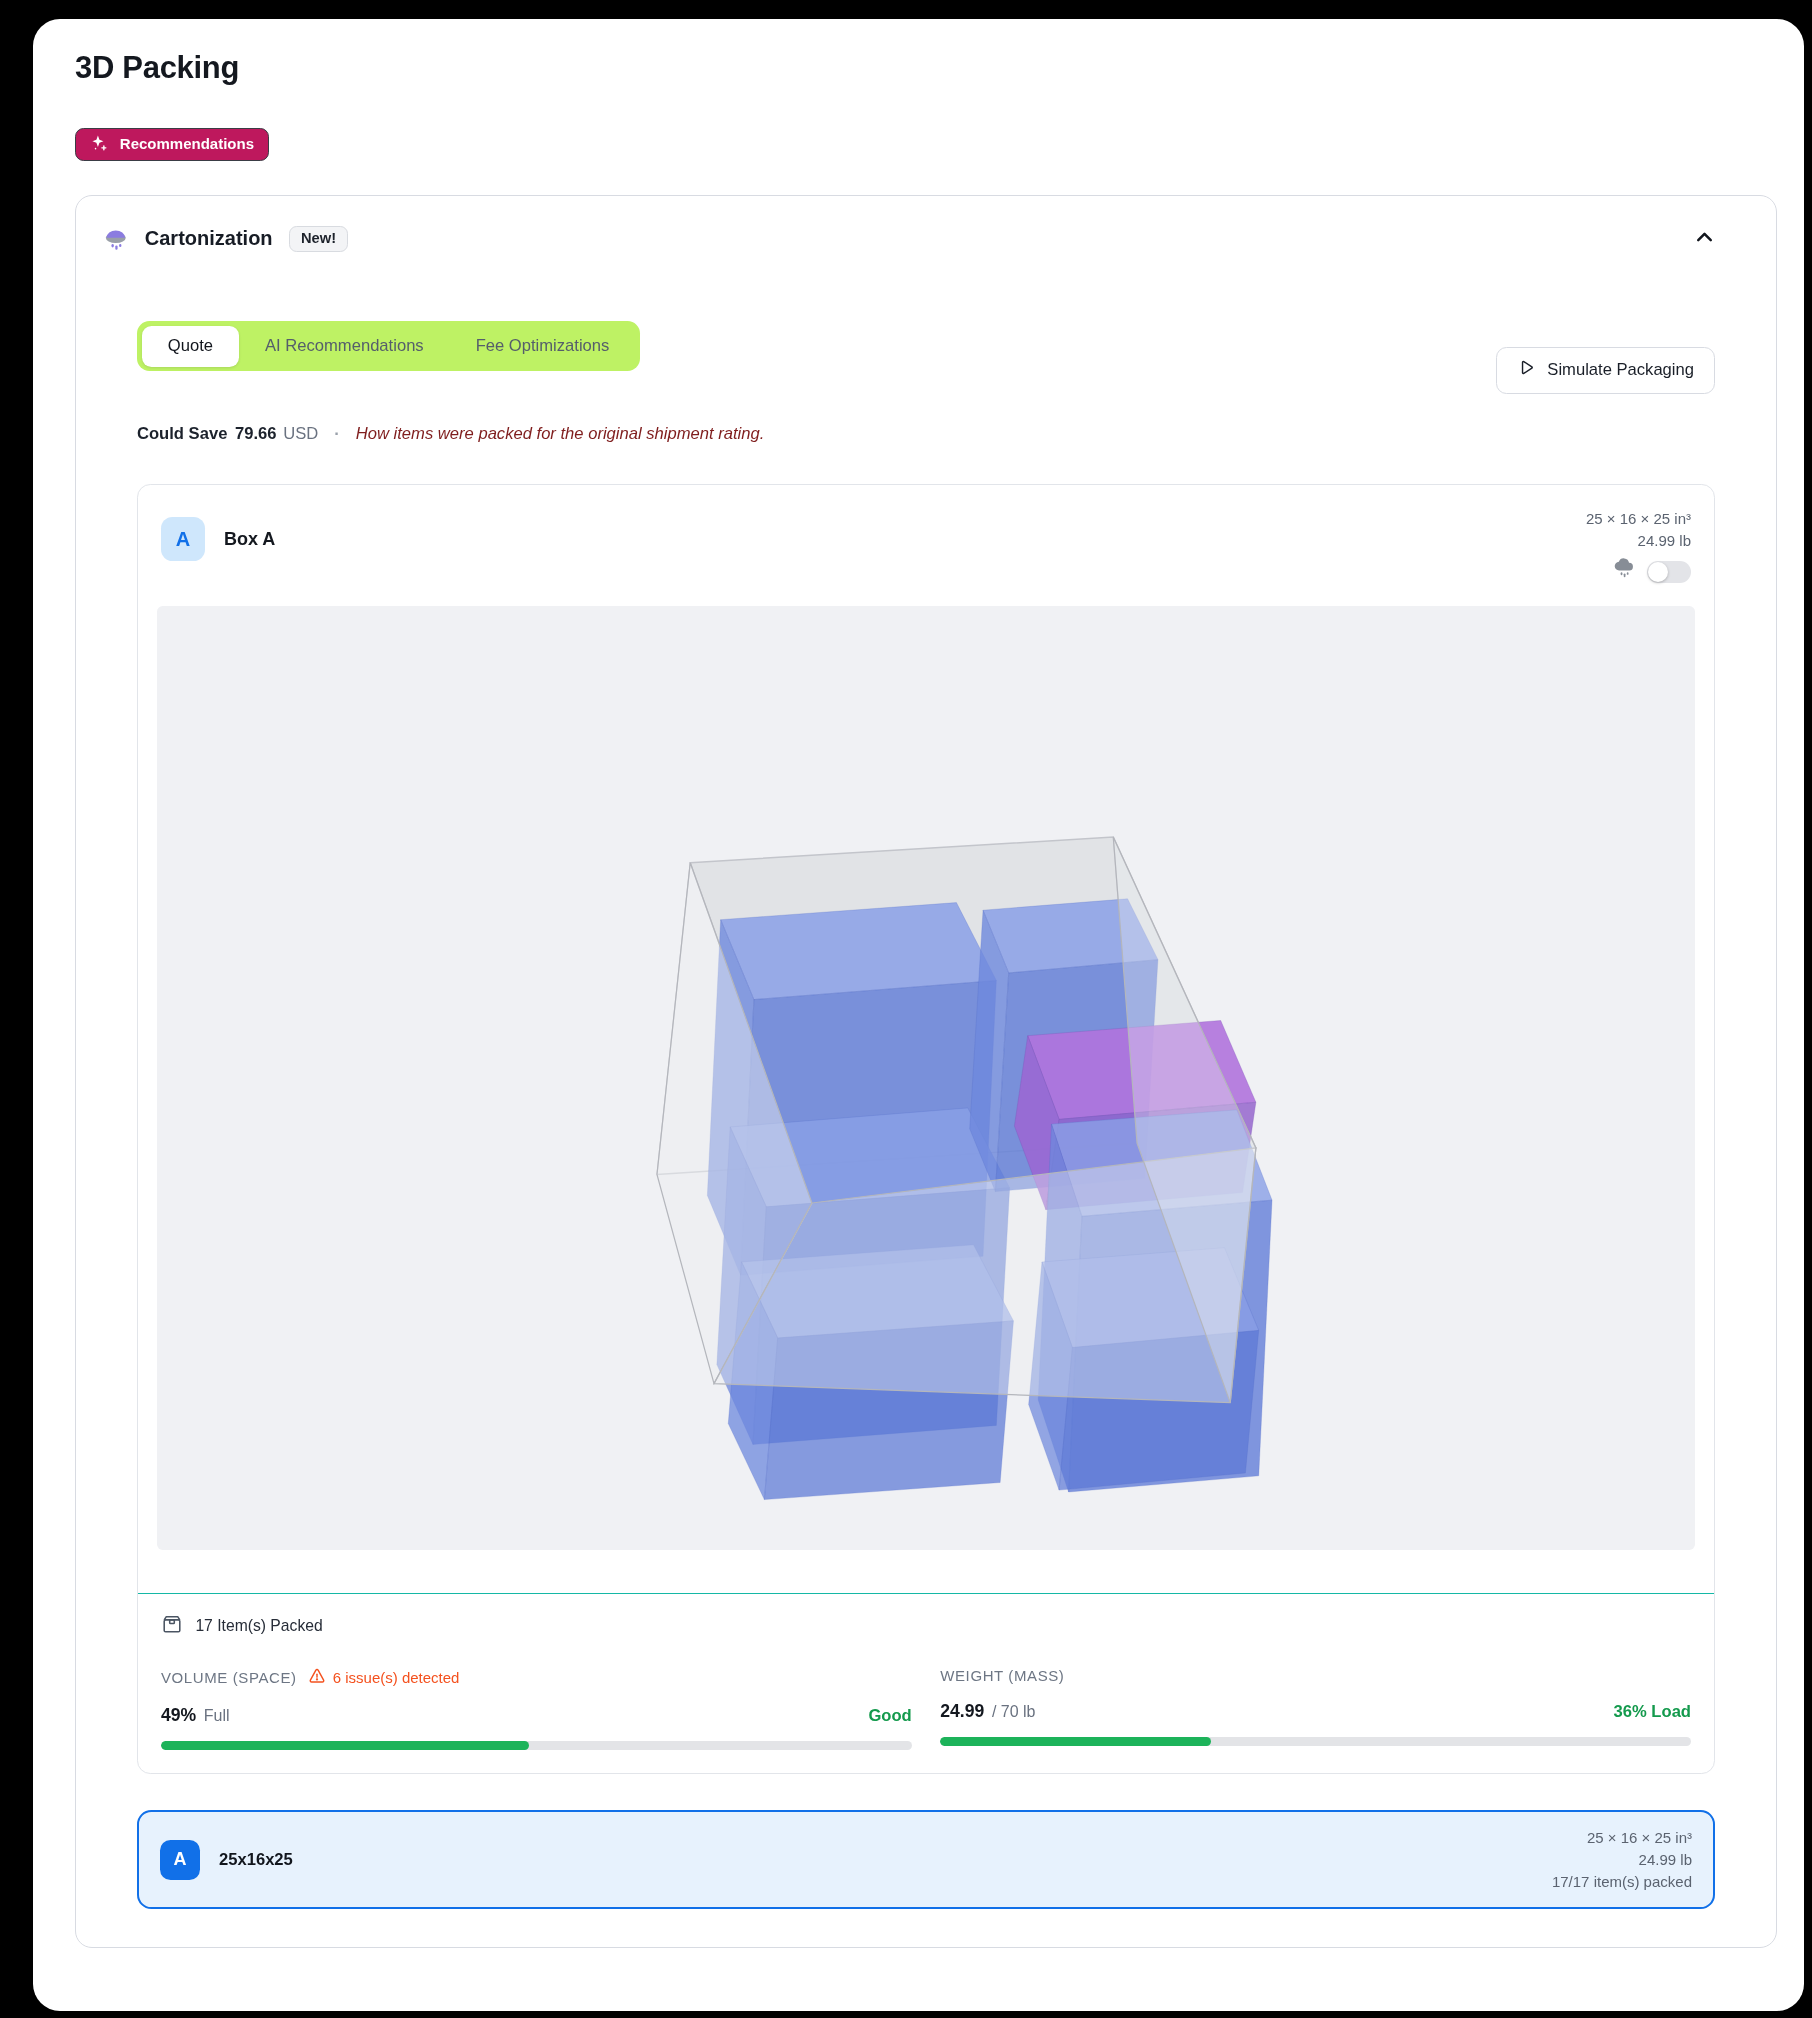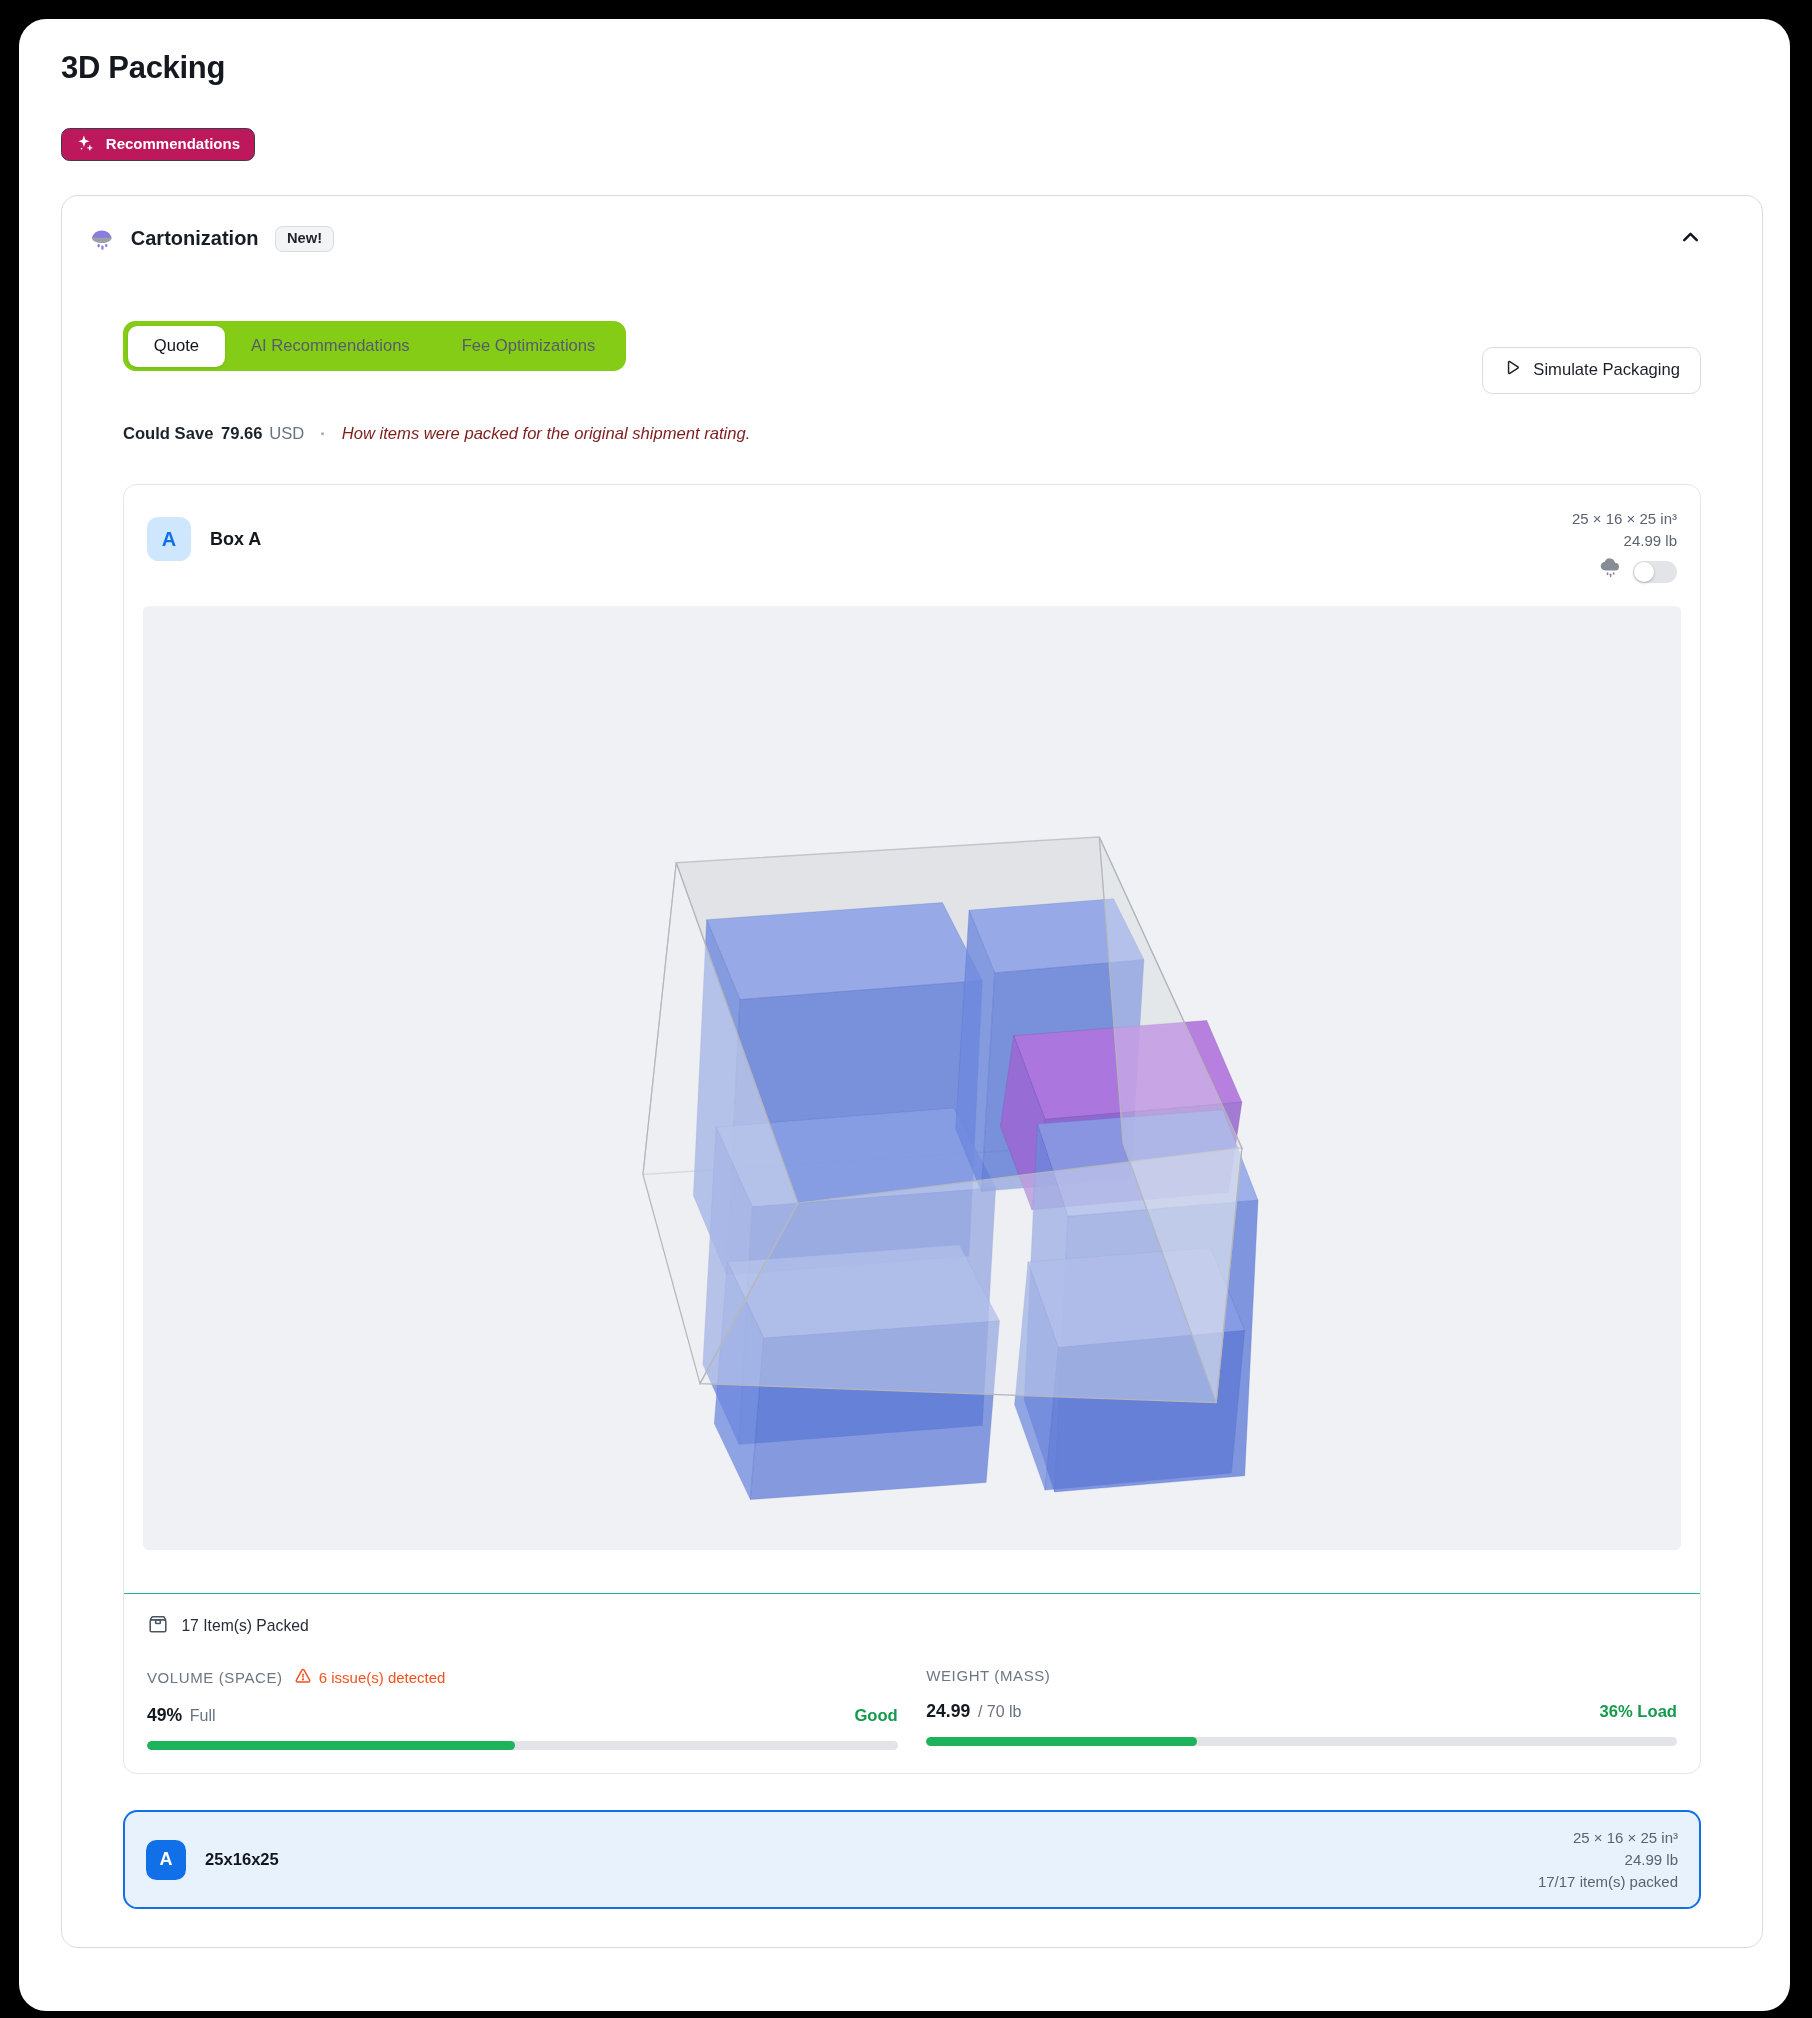--- a/index.html
+++ b/index.html
@@ -1,33 +1,33 @@
 <!DOCTYPE html>
 <html style="font-size:15px"><head>
 <meta charset="utf-8">
 <style>
   * { margin:0; padding:0; box-sizing:border-box; }
   html,body { width:1813px; height:2018px; background:#000; font-family:"Liberation Sans","DejaVu Sans",sans-serif; }
-  .page { position:absolute; left:19px; top:19px; width:1771px; height:1992px; background:#fff; border-radius:27px; padding:25px 0 0 42px; overflow:hidden; }
+  .page { position:absolute; left:33px; top:19px; width:1771px; height:1992px; background:#fff; border-radius:27px; padding:25px 0 0 42px; overflow:hidden; }
 
   h1.title { font-size:31px; font-weight:700; color:#14181f; letter-spacing:-0.3px; margin:5.7px 0 42px; }
 
   .rec-btn { display:inline-flex; align-items:center; gap:10.5px; background:#be185d; color:#fff; border:1px solid #3a3d45; border-radius:8.6px; padding:5.7px 14.3px 6.7px; font-size:15px; font-weight:600; cursor:pointer; margin-bottom:34px; }
   .rec-btn svg { display:block; }
 
   .card { width:1702px; border:1px solid #d8dbe2; border-radius:17px; padding:25px 0 38px; background:#fff; }
 
   .card-header { display:flex; align-items:center; padding:0 55px 0 26px; }
   .carton-icon { width:28.5px; height:28.5px; }
   .card-title { font-size:20px; font-weight:600; color:#171c25; margin-left:14.3px; }
   .new-badge { margin-left:16px; font-size:14.7px; font-weight:700; color:#1d222b; background:#f3f4f6; border:1px solid #d8dbe0; border-radius:7.6px; padding:3.8px 11.4px 4.8px; }
   .collapse-btn { margin-left:auto; background:none; border:none; cursor:pointer; padding:3.8px; }
 
   .tabs-row { display:flex; align-items:center; justify-content:space-between; padding:0 61px; margin-top:42px; }
-  .tab-group { display:flex; background:#84cc16; border-radius:12.4px; padding:4.8px; }
+  .tab-group { display:flex; background:#bef264; border-radius:12.4px; padding:4.8px; }
   .tab { border:none; background:transparent; font-family:inherit; font-size:16.6px; color:#555e6b; padding:10.5px 26px; border-radius:9.5px; cursor:pointer; white-space:nowrap; }
   .tab.active { background:#fff; color:#12161d; font-weight:500; box-shadow:0 1px 2.9px rgba(16,24,40,.12); }
   .simulate-btn { display:inline-flex; align-items:center; gap:11.4px; background:#fff; border:1px solid #d8dbe2; border-radius:10.5px; padding:10.5px 20px; font-family:inherit; font-size:16.6px; font-weight:500; color:#1a1f28; cursor:pointer;margin-top:48px; }
 
   .savings { display:flex; align-items:baseline; padding:0 61px; margin-top:30px; font-size:16.6px; }
   .savings .strong { font-weight:700; color:#1c222c; }
   .savings .cur { color:#6a7280; margin-left:6.7px; }
   .savings .dot { color:#9aa1ab; margin:0 16px; font-weight:700; }
   .savings .desc { font-style:italic; color:#7f1d1d; }
 

